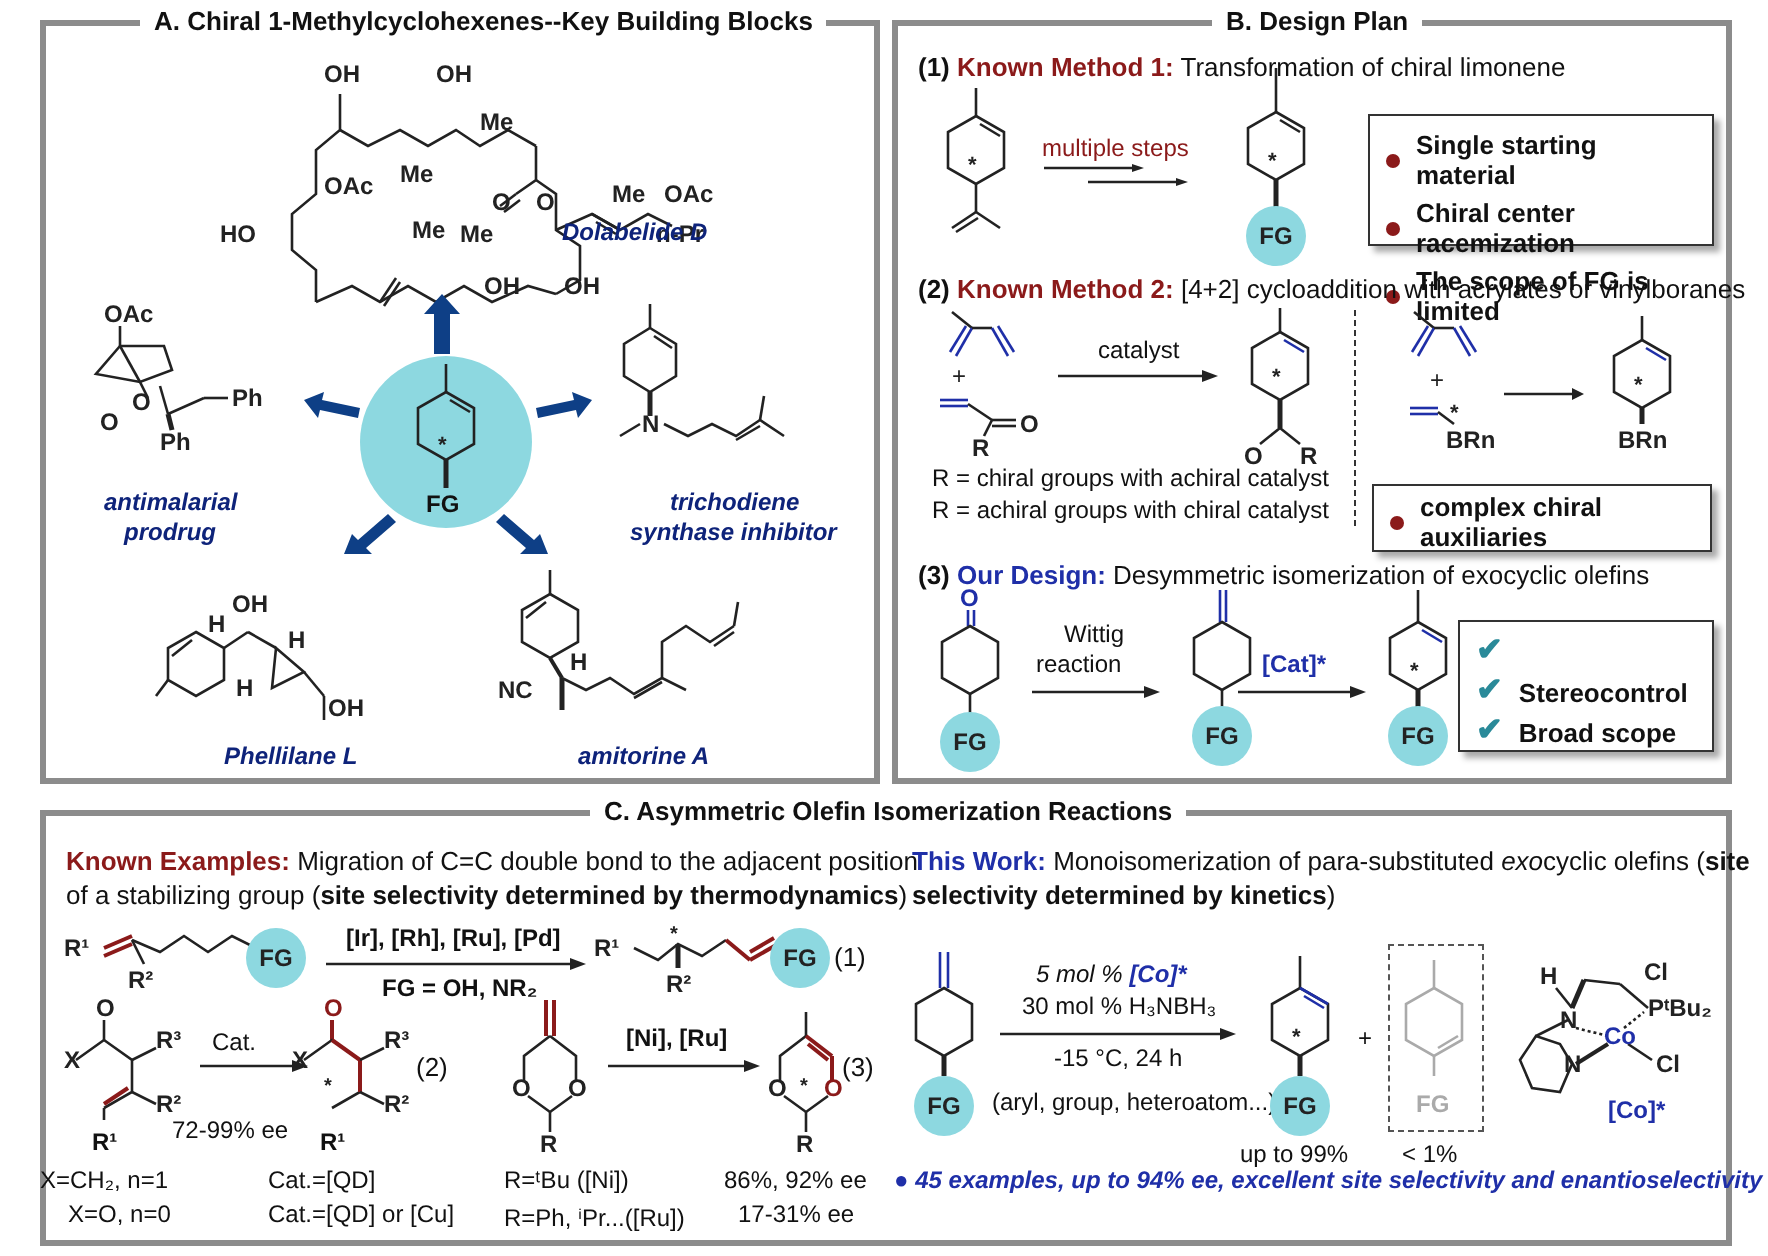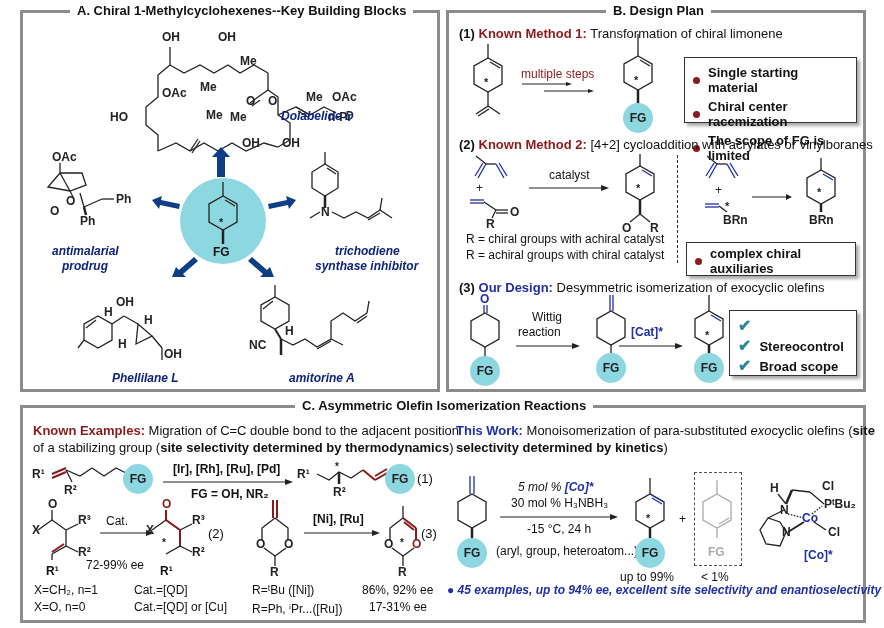--- a/index.html
+++ b/index.html
@@ -400,21 +400,21 @@
   <line x1="38" y1="30" x2="50" y2="24"></line>
     <line x1="38" y1="46" x2="50" y2="52"></line>
   <text x="20" y="8" style="fill:#8b1a1a">O</text>
     <text x="4" y="34">X</text>
   <text x="20" y="46" style="font-size:10px">*</text>
   <text x="50" y="24">R³</text>
     <text x="50" y="56">R²</text>
 </svg>
 <div class="abs bold t12" style="left:160px;top:564px;">R¹</div>
 <div class="abs t13" style="left:208px;top:526px;">(2)</div>
-<div class="abs t12" style="left:34px;top:583px;">X=CH₂, n=1</div>
+<div class="abs t12" style="left:20px;top:583px;">X=CH₂, n=1</div>
 <div class="abs t12" style="left:134px;top:583px;">Cat.=[QD]</div>
 <div class="abs t12" style="left:34px;top:600px;">X=O, n=0</div>
 <div class="abs t12" style="left:134px;top:600px;">Cat.=[QD] or [Cu]</div>
 
 <svg class="mol" style="left:250px;top:496px;" width="60" height="80">
   <line x1="23" y1="4" x2="23" y2="22" class="red-bond"></line>
     <line x1="27" y1="4" x2="27" y2="22" class="red-bond"></line>
   <polyline points="25,22 12,32 12,44"></polyline>
     <polyline points="25,22 38,32 38,44"></polyline>
   <polyline points="14,52 25,60 36,52"></polyline>

